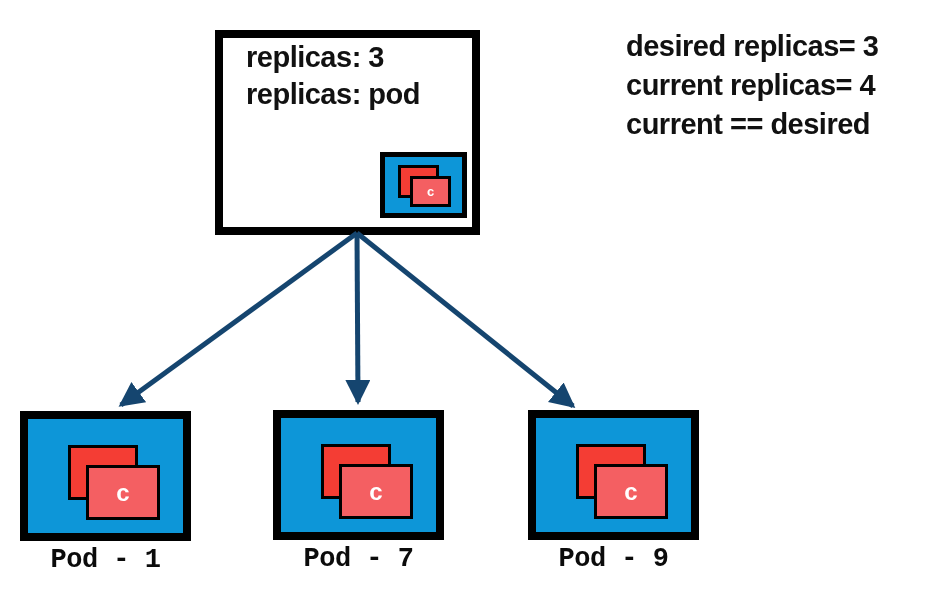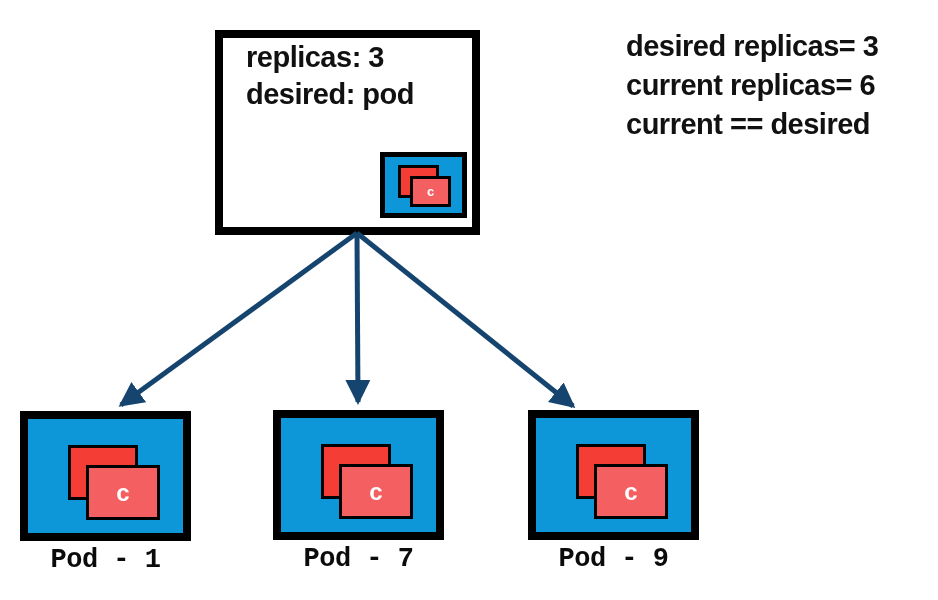--- a/index.html
+++ b/index.html
@@ -133,33 +133,33 @@
     font-family: Liberation Mono, monospace;
   }
 </style>
 </head>
 <body>
 
 <div class="stage">
 
   <div class="rs-box">
     <div class="rs-text">replicas: 3</div>
-    <div class="rs-text" style="margin-top:0">desired: pod</div>
+    <div class="rs-text" style="margin-top:0">replicas: pod</div>
 
     <div class="pod-icon-small">
       <div class="ctr-back-sm"></div>
       <div class="ctr-front-sm">
         <span>c</span>
       </div>
     </div>
   </div>
 
   <div class="status-text">
     <div>desired replicas= 3</div>
-    <div>current replicas= 6</div>
+    <div>current replicas= 4</div>
     <div>current == desired</div>
   </div>
 
   <svg class="arrows-svg" viewBox="0 0 700 190" aria-hidden="true">
     <defs>
       <marker id="ah" markerWidth="6" markerHeight="6" refX="4.4" refY="2.5" orient="auto" markerUnits="strokeWidth">
         <path class="arrow-head" d="M0,0 L5,2.5 L0,5 Z"></path>
       </marker>
     </defs>
     <line class="arrow-line" x1="357" y1="3" x2="121" y2="175" marker-end="url(#ah)"></line>

